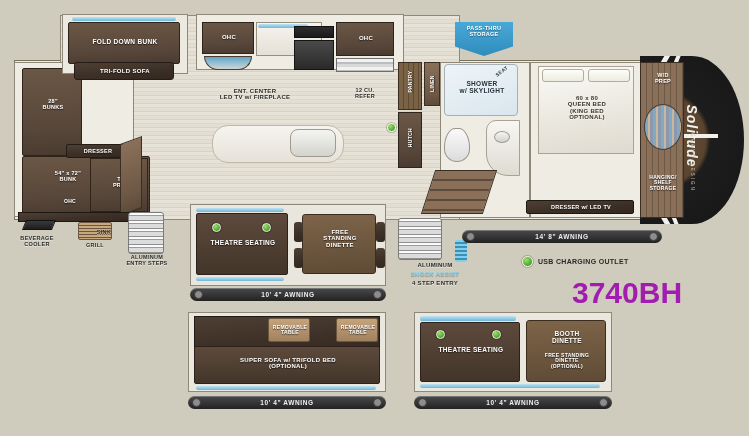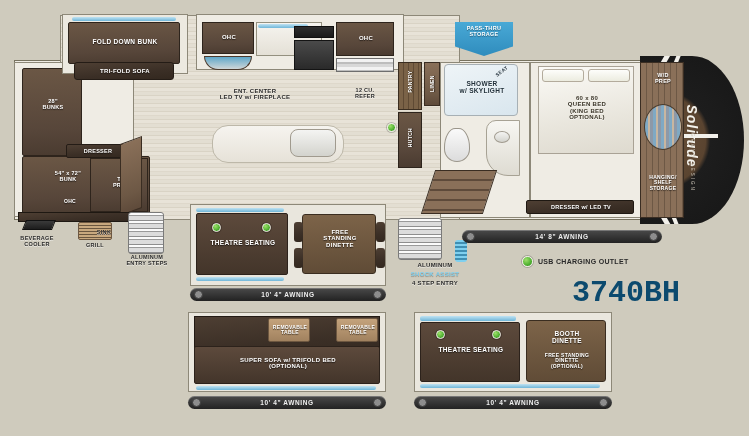--- a/index.html
+++ b/index.html
@@ -88,22 +88,22 @@
       radial-gradient(ellipse at 20% 50%,#6b523a 0%,#5a4430 38%,#1d1d1d 42%,#161616 100%);
       border-radius:0 50% 50% 0/0 50% 50% 0;overflow:hidden;}
   .rearcap .stripe{position:absolute;background:#f2f0ea;}
   .solitude{position:absolute;color:#f4f2ec;font-size:14px;font-weight:bold;
        letter-spacing:1px;transform:rotate(90deg);transform-origin:center;
        white-space:nowrap;font-style:italic;}
   .solitude-sub{position:absolute;color:#cfc8bb;font-size:4.5px;
        letter-spacing:2px;transform:rotate(90deg);transform-origin:center;
        white-space:nowrap;}
 
-  .model{position:absolute;font-size:30px;font-weight:bold;color:#0c4a6e;
-       letter-spacing:0px;font-family:Liberation Mono, monospace;}
+  .model{position:absolute;font-size:30px;font-weight:bold;color:#a21caf;
+       letter-spacing:0px;font-family:Liberation Sans, sans-serif;}
 
   .shockblue{color:#7fd0ef;text-shadow:0 1px 1px rgba(0,0,0,.35);}
 
   .tbl{background:linear-gradient(180deg,#c4a37c,#a1825f);
        border:1px solid #6d5740;border-radius:2px;}
   .gridpanel{background:repeating-linear-gradient(90deg,
        #7a6247 0px,#7a6247 4px,#5f4a34 4px,#5f4a34 5px);}
 </style>
 </head>
 <body>

